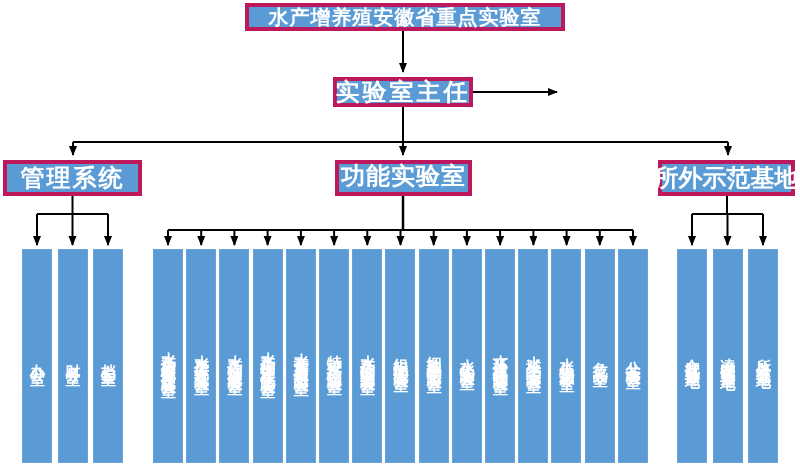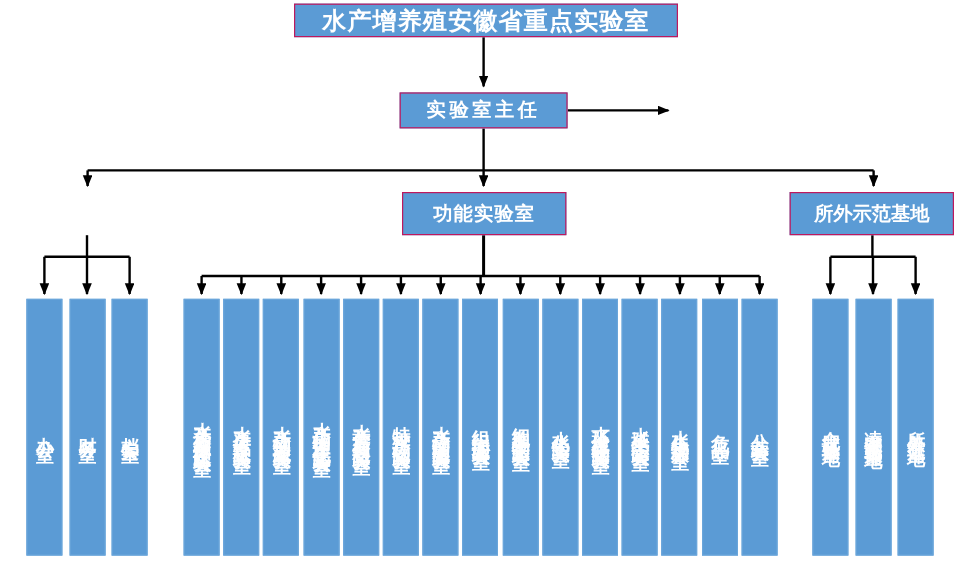--- a/index.html
+++ b/index.html
@@ -20,29 +20,29 @@
   .box {
     position: absolute;
     background: #5B9BD5;
     color: #ffffff;
     font-weight: bold;
     display: flex;
     align-items: center;
     justify-content: center;
     text-align: center;
     box-sizing: border-box;
-    border: 1px solid #be185d;
+    border: 4px solid #be185d;
     line-height: 1.05;
   }
-  .h-box { font-size: 16px; letter-spacing: 1px; white-space: nowrap; }
+  .h-box { font-size: 24px; letter-spacing: 1px; white-space: nowrap; }
   .top-box { left: 245px; top: 3px; width: 320px; height: 28px; font-size: 20px; }
   .director-box { left: 333px; top: 77px; width: 140px; height: 30px; letter-spacing: 3px; }
   .committee-box { left: 563px; top: 77px; width: 135px; height: 30px; letter-spacing: 2px; }
   .grp-mgmt { left: 3px;   top: 160px; width: 139px; height: 36px; letter-spacing: 2px; }
-  .grp-func { left: 335px; top: 160px; width: 137px; height: 36px; letter-spacing: 1px; }
+  .grp-func { left: 335px; top: 160px; width: 137px; height: 36px; letter-spacing: 1px; font-family: Liberation Mono, monospace; }
   .grp-base { left: 658px; top: 160px; width: 137px; height: 36px; letter-spacing: 0; }
   .leaf-row {
     position: absolute;
     top: 249px;
     height: 214px;
     display: flex;
     justify-content: space-between;
   }
   .row-mgmt { left: 22px;  width: 101px; }
   .row-func { left: 153px; width: 495px; }
@@ -117,20 +117,21 @@
       <path d="M692 214 V245" marker-end="url(#arw)"></path>
       <path d="M727.5 214 V245" marker-end="url(#arw)"></path>
       <path d="M763 214 V245" marker-end="url(#arw)"></path>
     </g>
   </svg>
 
   <div class="box h-box top-box">水产增养殖安徽省重点实验室</div>
 
   <div class="box h-box director-box">实验室主任</div>
 
+  <div class="box h-box grp-mgmt">管理系统</div>
   <div class="box h-box grp-func">功能实验室</div>
   <div class="box h-box grp-base">所外示范基地</div>
 
   <div class="leaf-row row-mgmt">
     <div class="vbox">办公室</div>
     <div class="vbox">财务室</div>
     <div class="vbox">档案室</div>
   </div>
 
   <div class="leaf-row row-func">

